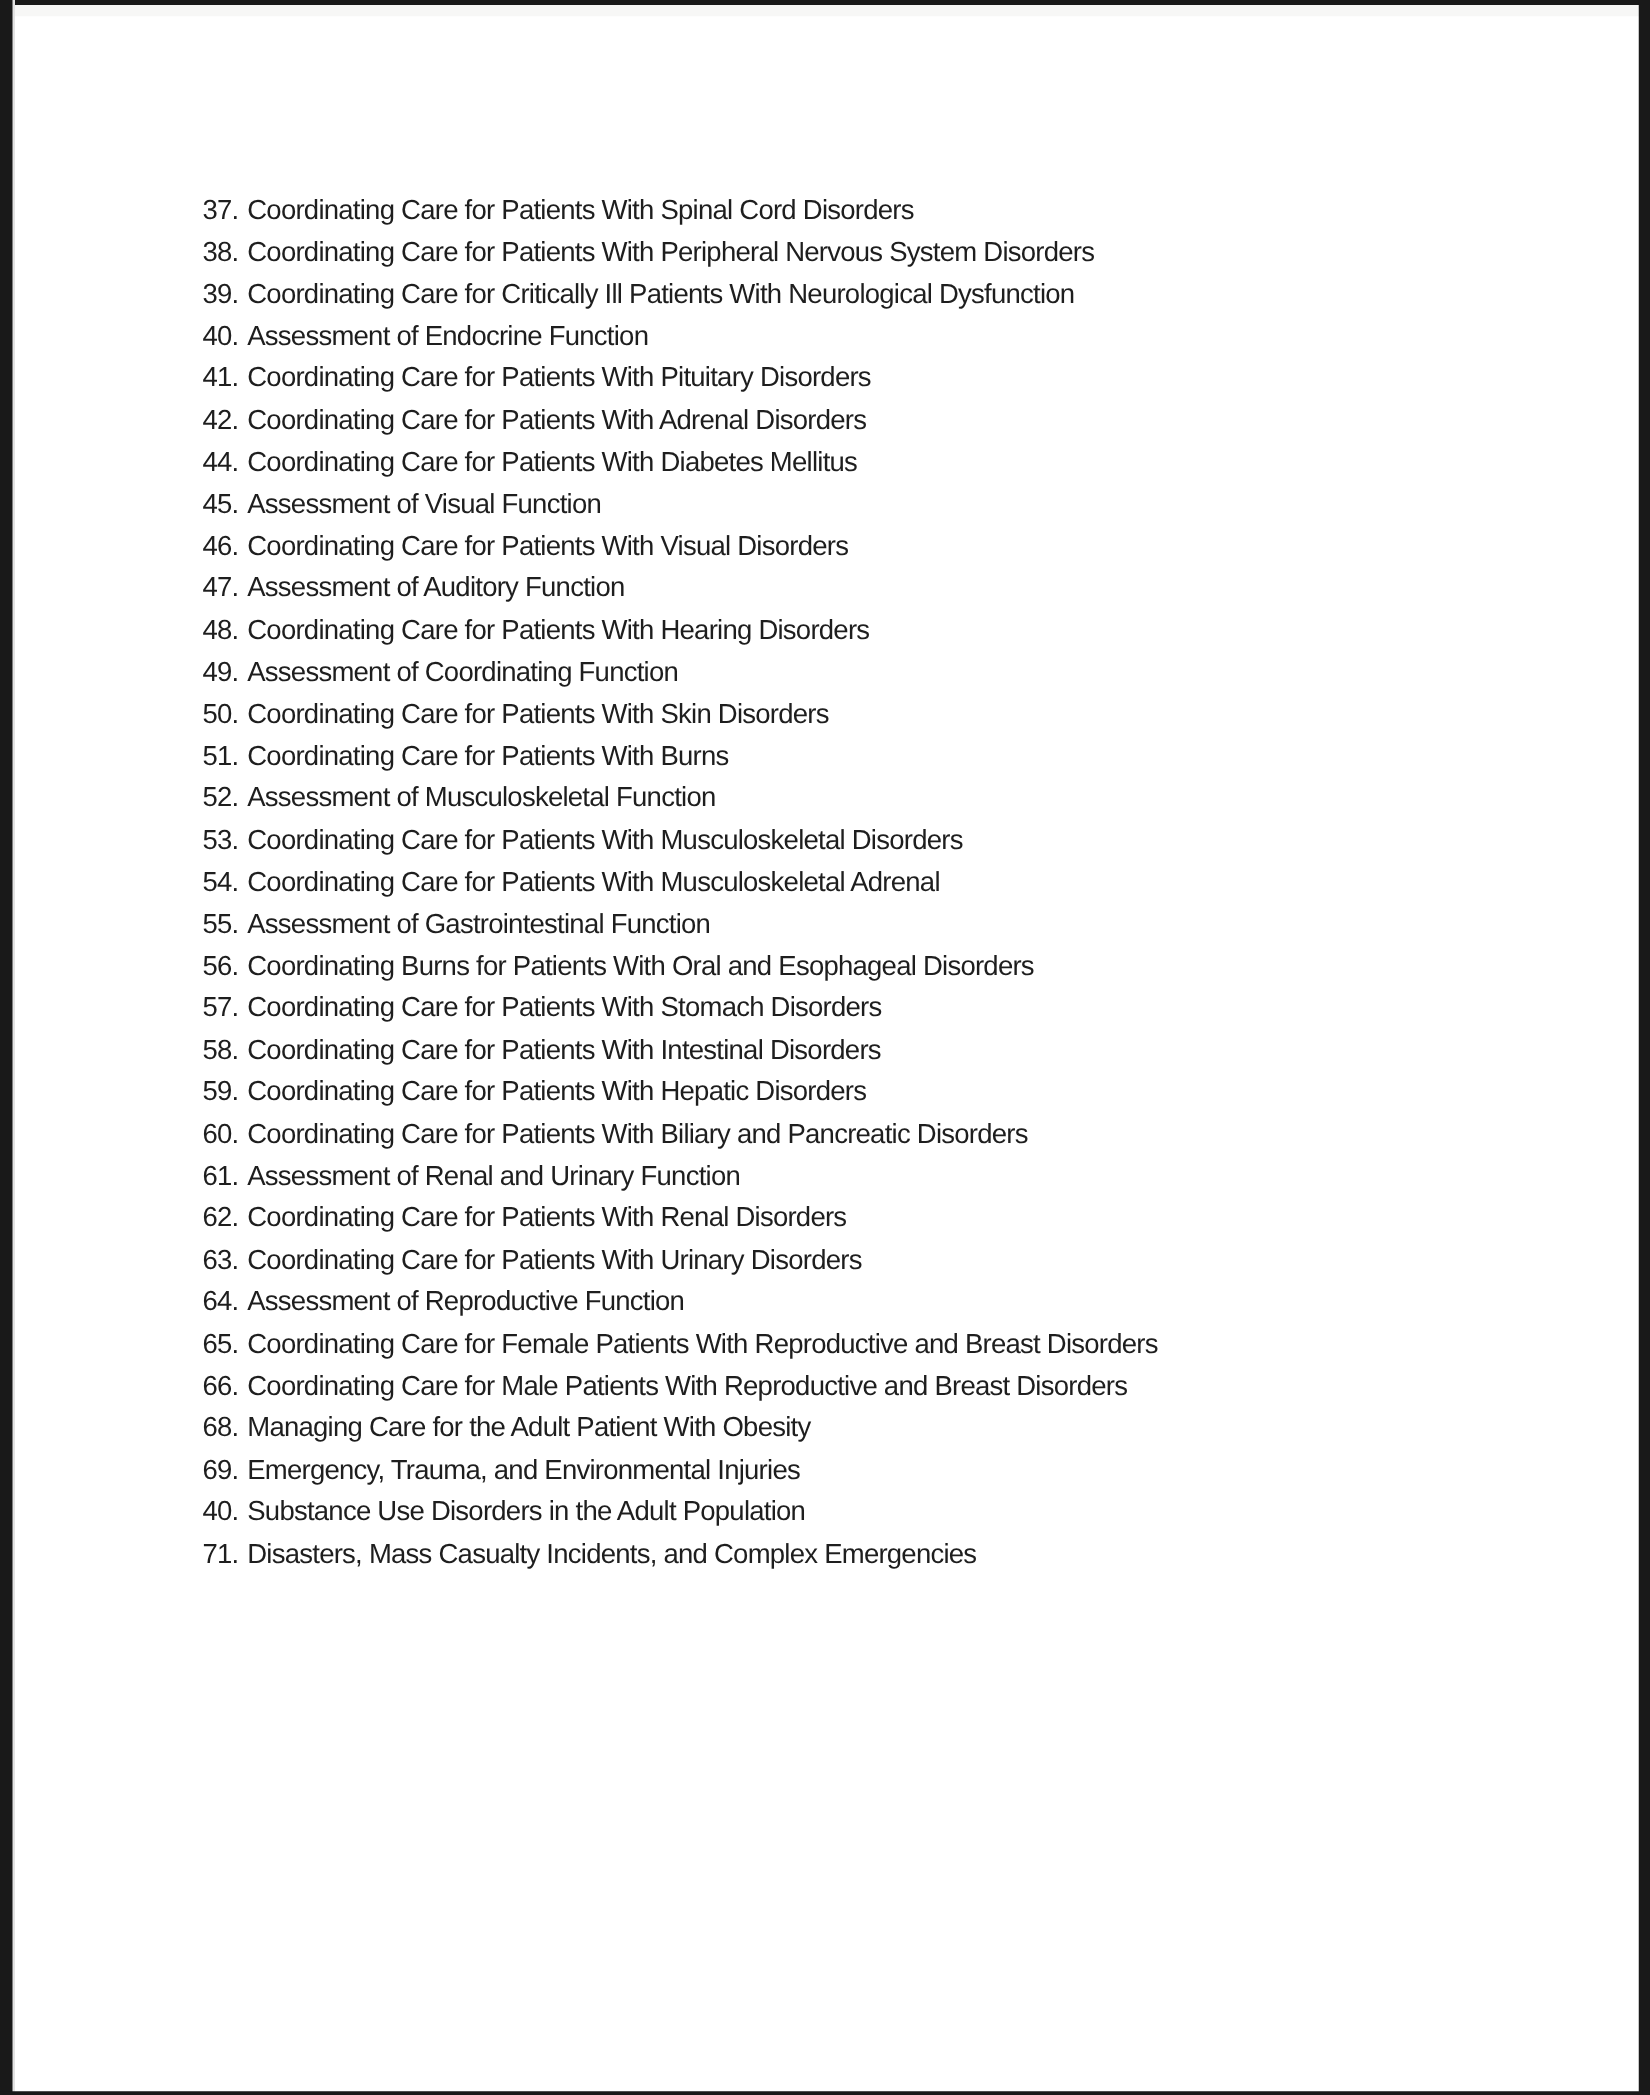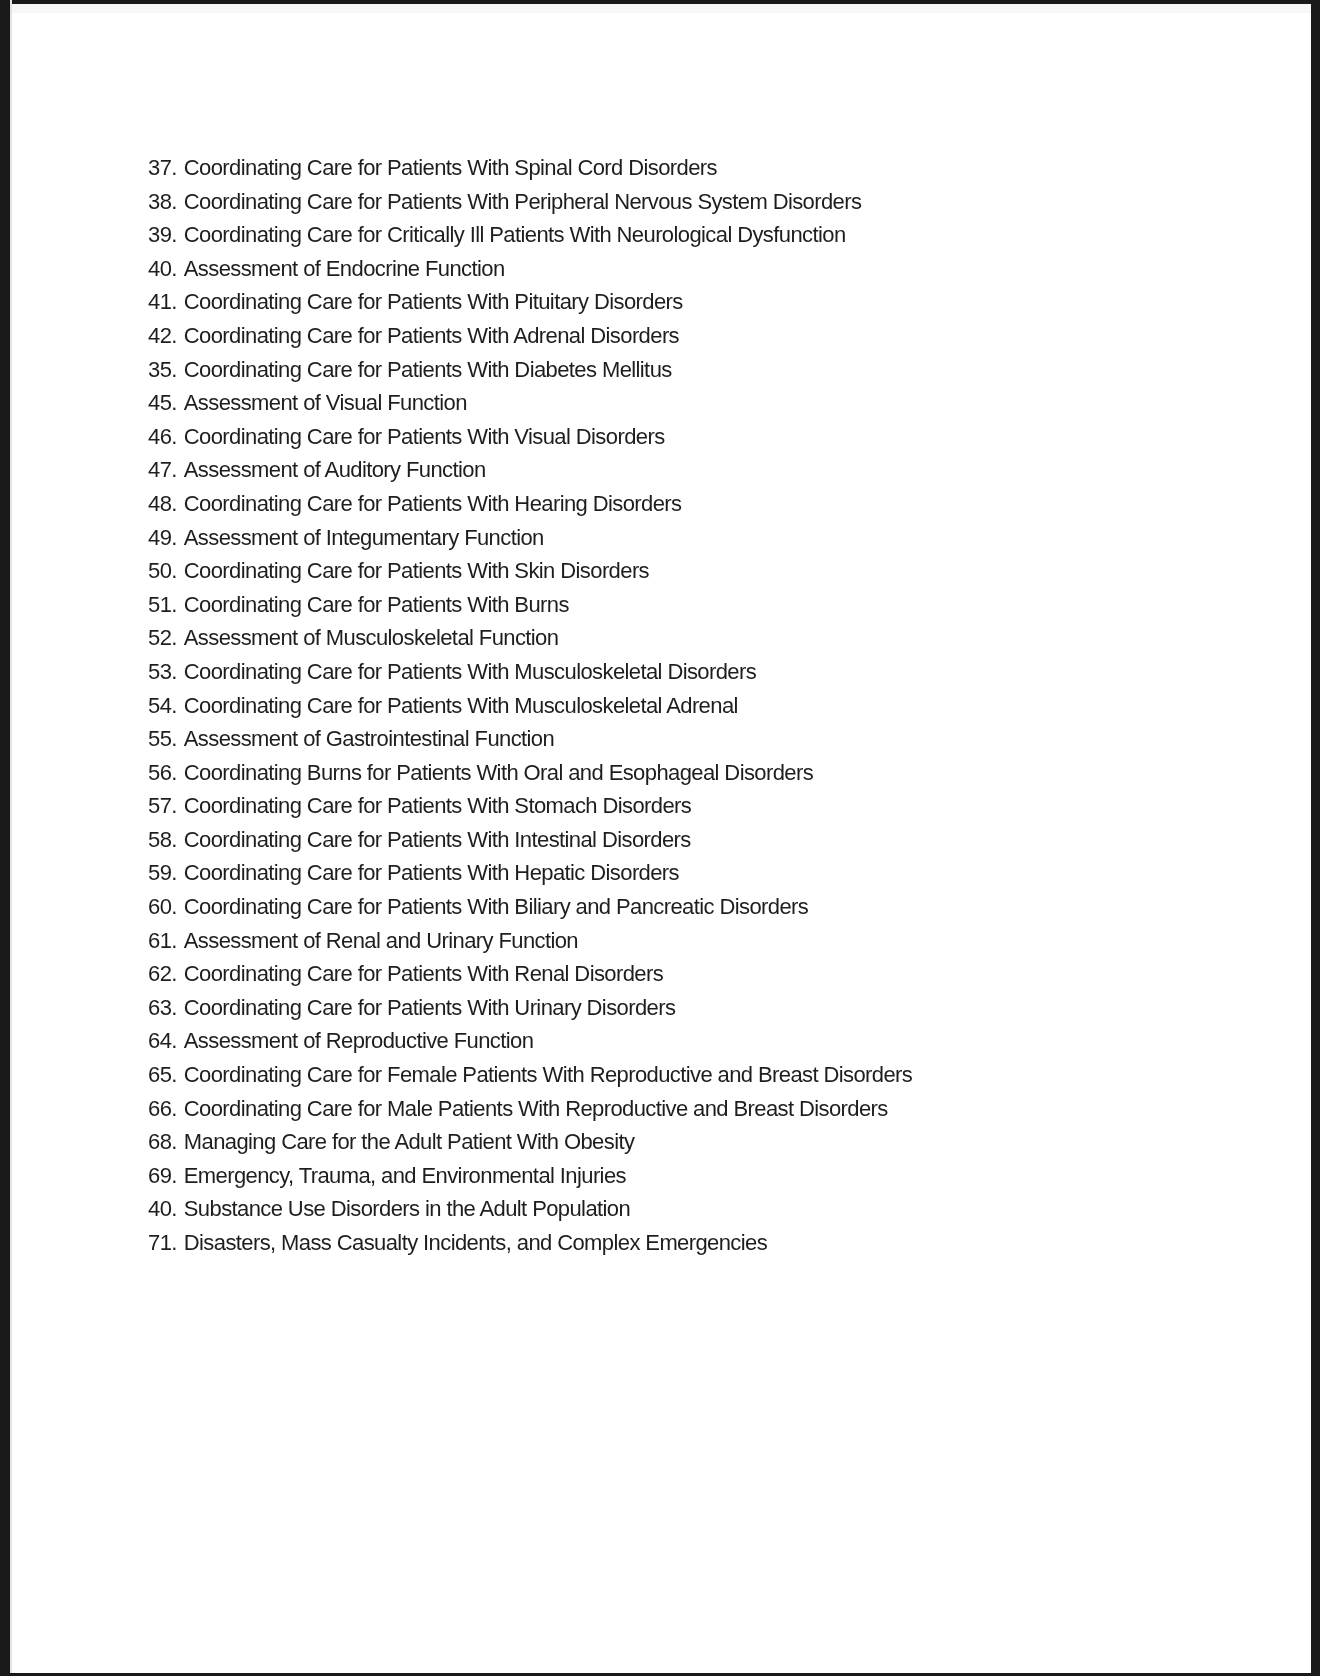--- a/index.html
+++ b/index.html
@@ -27,21 +27,21 @@
   
   .scan-streak {
     position: absolute;
     top: 4px; left: 0;
     width: 100%; height: 9px;
     background: #f7f7f6;
   }
   
   .toc-list {
     position: absolute;
-    left: 148px;
+    left: 162px;
     top: 151px;
     width: 1080px;
     color: #1e1e1e;
     font-size: 22px;
     line-height: 33.6px;
     letter-spacing: -0.6px;
   }
   .toc-item {
     white-space: nowrap;
   }
@@ -59,26 +59,26 @@
   <div class="edge edge-right" style="background: rgb(25, 25, 25);"></div>
   <div class="edge edge-bottom" style="background: rgb(25, 25, 25);"></div>
 
   <div class="toc-list" id="toc-list" style="color: rgb(30, 30, 30);">
       <div class="toc-item"><span class="num">37.</span><span>Coordinating Care for Patients With Spinal Cord Disorders</span></div>
       <div class="toc-item"><span class="num">38.</span><span>Coordinating Care for Patients With Peripheral Nervous System Disorders</span></div>
       <div class="toc-item"><span class="num">39.</span><span>Coordinating Care for Critically Ill Patients With Neurological Dysfunction</span></div>
       <div class="toc-item"><span class="num">40.</span><span>Assessment of Endocrine Function</span></div>
       <div class="toc-item"><span class="num">41.</span><span>Coordinating Care for Patients With Pituitary Disorders</span></div>
       <div class="toc-item"><span class="num">42.</span><span>Coordinating Care for Patients With Adrenal Disorders</span></div>
-      <div class="toc-item"><span class="num">35.</span><span>Coordinating Care for Patients With Diabetes Mellitus</span></div>
+      <div class="toc-item"><span class="num">44.</span><span>Coordinating Care for Patients With Diabetes Mellitus</span></div>
       <div class="toc-item"><span class="num">45.</span><span>Assessment of Visual Function</span></div>
       <div class="toc-item"><span class="num">46.</span><span>Coordinating Care for Patients With Visual Disorders</span></div>
       <div class="toc-item"><span class="num">47.</span><span>Assessment of Auditory Function</span></div>
       <div class="toc-item"><span class="num">48.</span><span>Coordinating Care for Patients With Hearing Disorders</span></div>
-      <div class="toc-item"><span class="num">49.</span><span>Assessment of Integumentary Function</span></div>
+      <div class="toc-item"><span class="num">49.</span><span>Assessment of Coordinating Function</span></div>
       <div class="toc-item"><span class="num">50.</span><span>Coordinating Care for Patients With Skin Disorders</span></div>
       <div class="toc-item"><span class="num">51.</span><span>Coordinating Care for Patients With Burns</span></div>
       <div class="toc-item"><span class="num">52.</span><span>Assessment of Musculoskeletal Function</span></div>
       <div class="toc-item"><span class="num">53.</span><span>Coordinating Care for Patients With Musculoskeletal Disorders</span></div>
       <div class="toc-item"><span class="num">54.</span><span>Coordinating Care for Patients With Musculoskeletal Adrenal</span></div>
       <div class="toc-item"><span class="num">55.</span><span>Assessment of Gastrointestinal Function</span></div>
       <div class="toc-item"><span class="num">56.</span><span>Coordinating Burns for Patients With Oral and Esophageal Disorders</span></div>
       <div class="toc-item"><span class="num">57.</span><span>Coordinating Care for Patients With Stomach Disorders</span></div>
       <div class="toc-item"><span class="num">58.</span><span>Coordinating Care for Patients With Intestinal Disorders</span></div>
       <div class="toc-item"><span class="num">59.</span><span>Coordinating Care for Patients With Hepatic Disorders</span></div>

